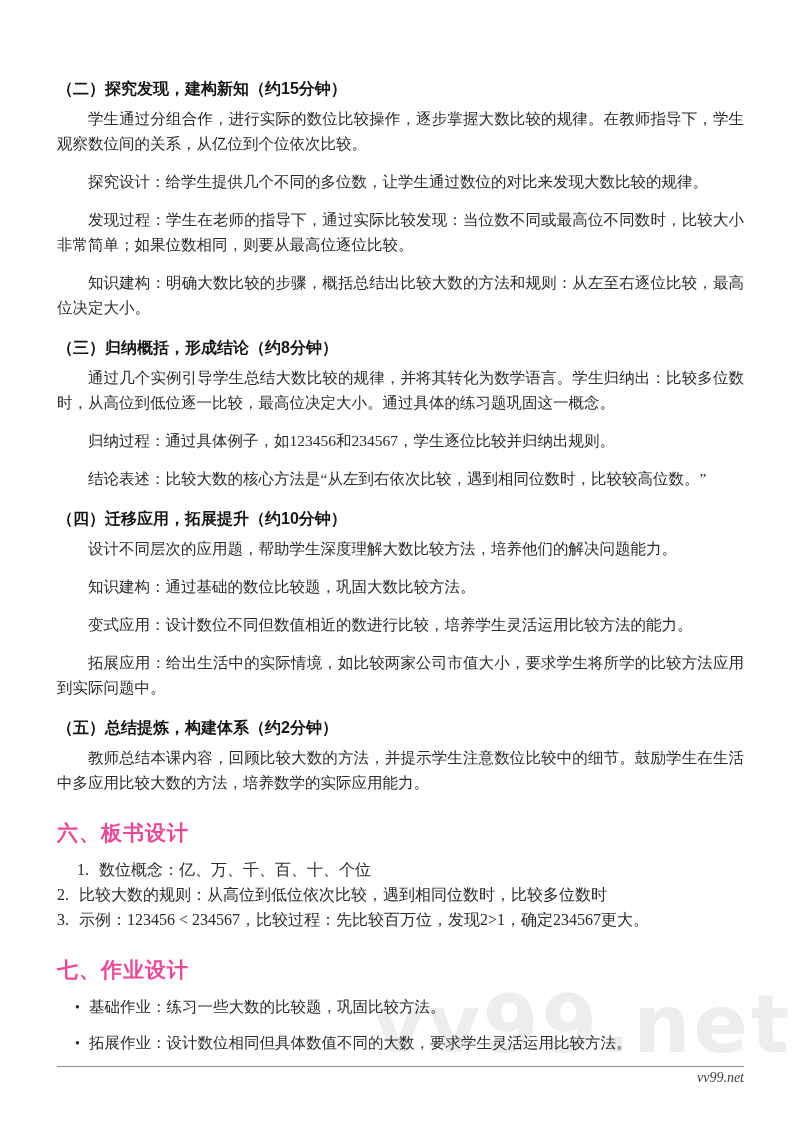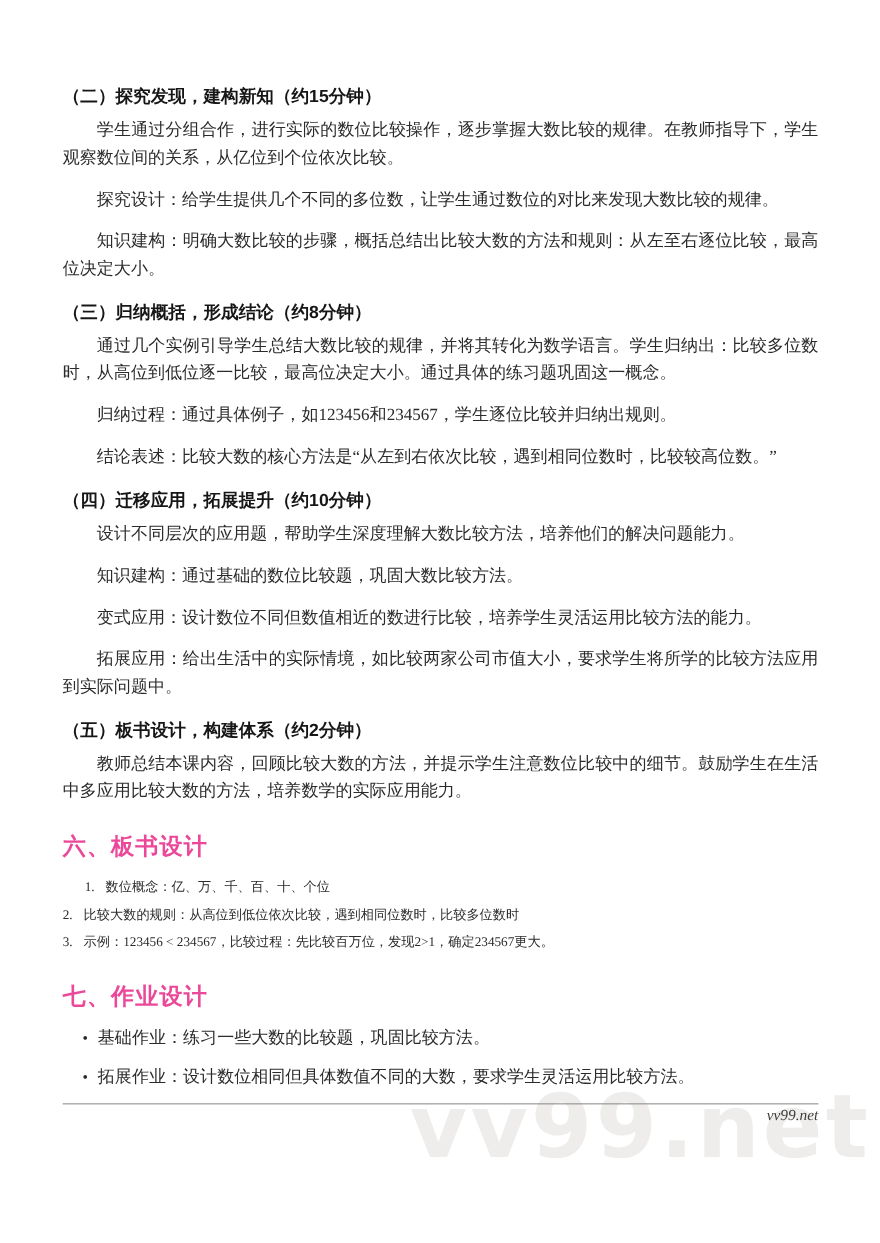--- a/index.html
+++ b/index.html
@@ -46,21 +46,21 @@
   .major-heading {
     font-family:"Liberation Sans","DejaVu Sans",sans-serif;
     font-size:21px; font-weight:bold;
     color:#ec4899;
     line-height:28px;
     letter-spacing:1px;
     margin:24px 0 10px;
   }
   .board-list { margin:0; padding:0; }
   .board-item {
-    font-size:12px;
+    font-size:16px;
     line-height:25px;
     color:#2b2b2b;
   }
   .board-item.indent-1 { padding-left:20px; }
   .board-item .num { margin-right:10px; }
   .homework-list { margin:0; padding:0 0 0 18px; }
   .hw-item {
     font-size:15.5px;
     line-height:25px;
     margin:0 0 10px;
@@ -85,34 +85,35 @@
 
 <div class="page">
 
   <div class="watermark">vv99.net</div>
 
   <div class="content">
 
     <h3 class="section-heading">（二）探究发现，建构新知（约15分钟）</h3>
     <p class="body-para">学生通过分组合作，进行实际的数位比较操作，逐步掌握大数比较的规律。在教师指导下，学生观察数位间的关系，从亿位到个位依次比较。</p>
     <p class="body-para">探究设计：给学生提供几个不同的多位数，让学生通过数位的对比来发现大数比较的规律。</p>
+    <p class="body-para">发现过程：学生在老师的指导下，通过实际比较发现：当位数不同或最高位不同数时，比较大小非常简单；如果位数相同，则要从最高位逐位比较。</p>
     <p class="body-para">知识建构：明确大数比较的步骤，概括总结出比较大数的方法和规则：从左至右逐位比较，最高位决定大小。</p>
 
     <h3 class="section-heading">（三）归纳概括，形成结论（约8分钟）</h3>
     <p class="body-para">通过几个实例引导学生总结大数比较的规律，并将其转化为数学语言。学生归纳出：比较多位数时，从高位到低位逐一比较，最高位决定大小。通过具体的练习题巩固这一概念。</p>
     <p class="body-para">归纳过程：通过具体例子，如123456和234567，学生逐位比较并归纳出规则。</p>
     <p class="body-para">结论表述：比较大数的核心方法是“从左到右依次比较，遇到相同位数时，比较较高位数。”</p>
 
     <h3 class="section-heading">（四）迁移应用，拓展提升（约10分钟）</h3>
     <p class="body-para">设计不同层次的应用题，帮助学生深度理解大数比较方法，培养他们的解决问题能力。</p>
     <p class="body-para">知识建构：通过基础的数位比较题，巩固大数比较方法。</p>
     <p class="body-para">变式应用：设计数位不同但数值相近的数进行比较，培养学生灵活运用比较方法的能力。</p>
     <p class="body-para">拓展应用：给出生活中的实际情境，如比较两家公司市值大小，要求学生将所学的比较方法应用到实际问题中。</p>
 
-    <h3 class="section-heading">（五）板书设计，构建体系（约2分钟）</h3>
+    <h3 class="section-heading">（五）总结提炼，构建体系（约2分钟）</h3>
     <p class="body-para">教师总结本课内容，回顾比较大数的方法，并提示学生注意数位比较中的细节。鼓励学生在生活中多应用比较大数的方法，培养数学的实际应用能力。</p>
 
     <h2 class="major-heading">六、板书设计</h2>
     <div class="board-list">
       <div class="board-item indent-1">
         <span class="num">1.</span><span>数位概念：亿、万、千、百、十、个位</span>
       </div>
       <div class="board-item">
         <span class="num">2.</span><span>比较大数的规则：从高位到低位依次比较，遇到相同位数时，比较多位数时</span>
       </div>

